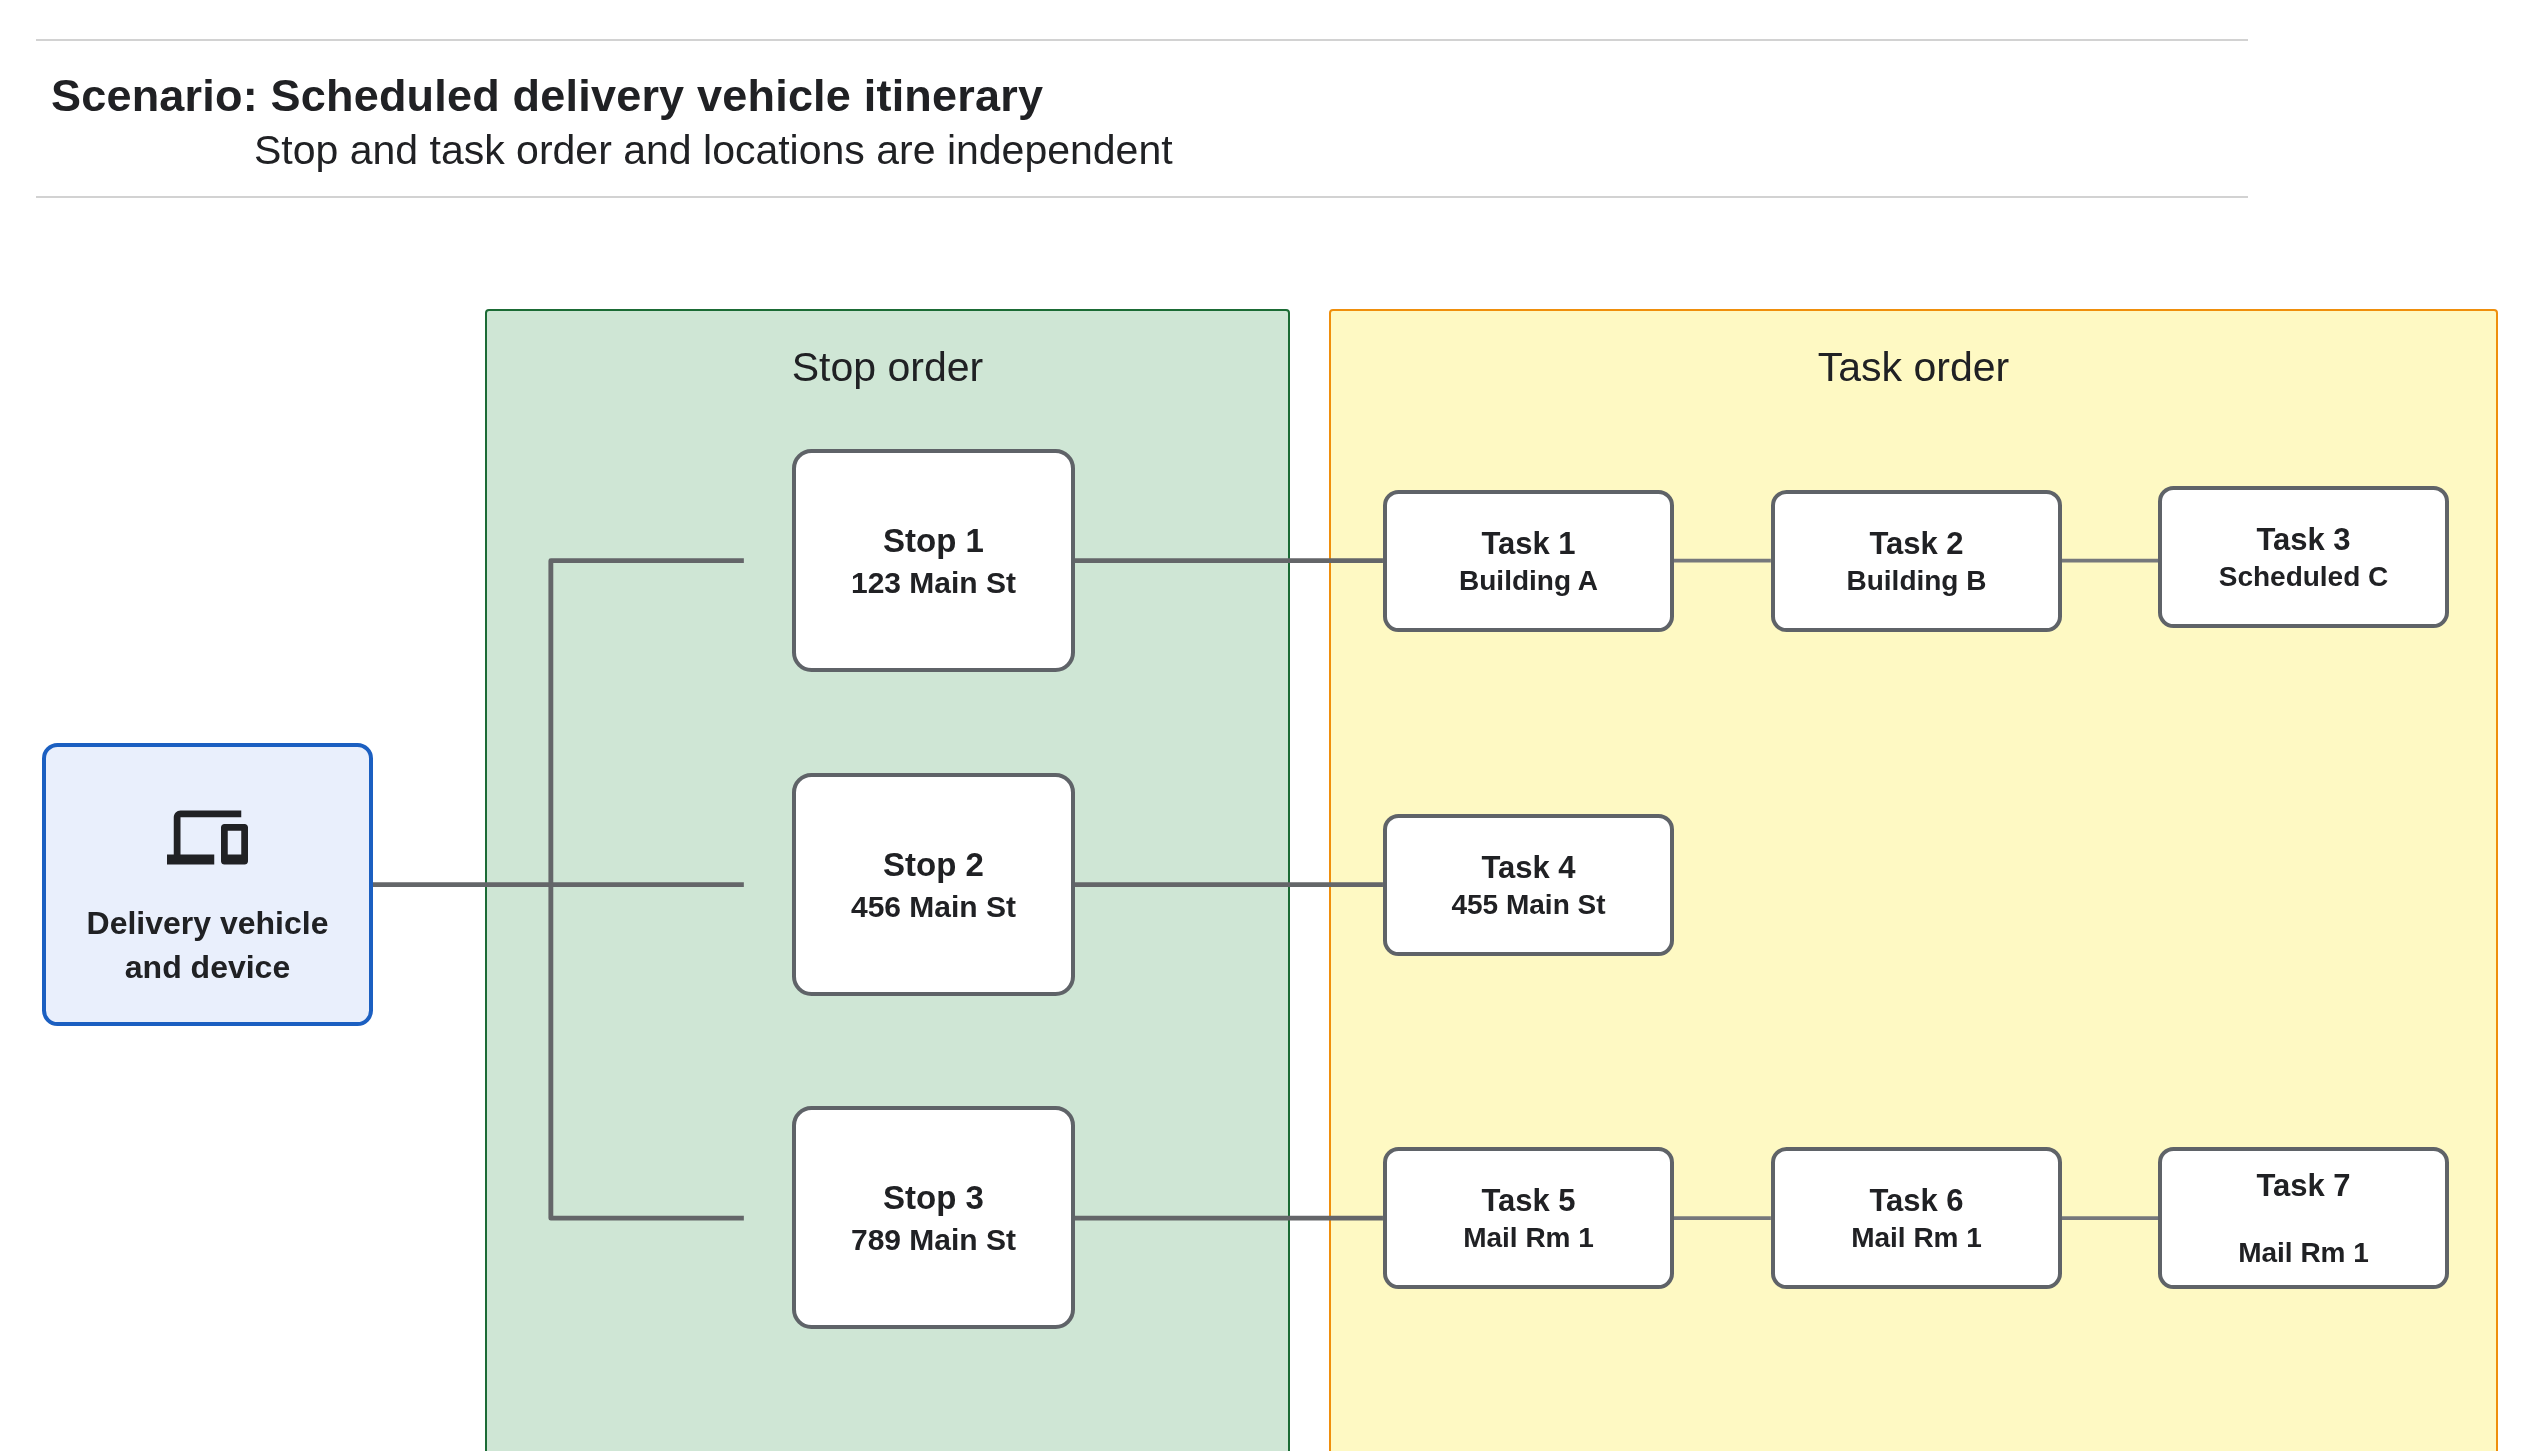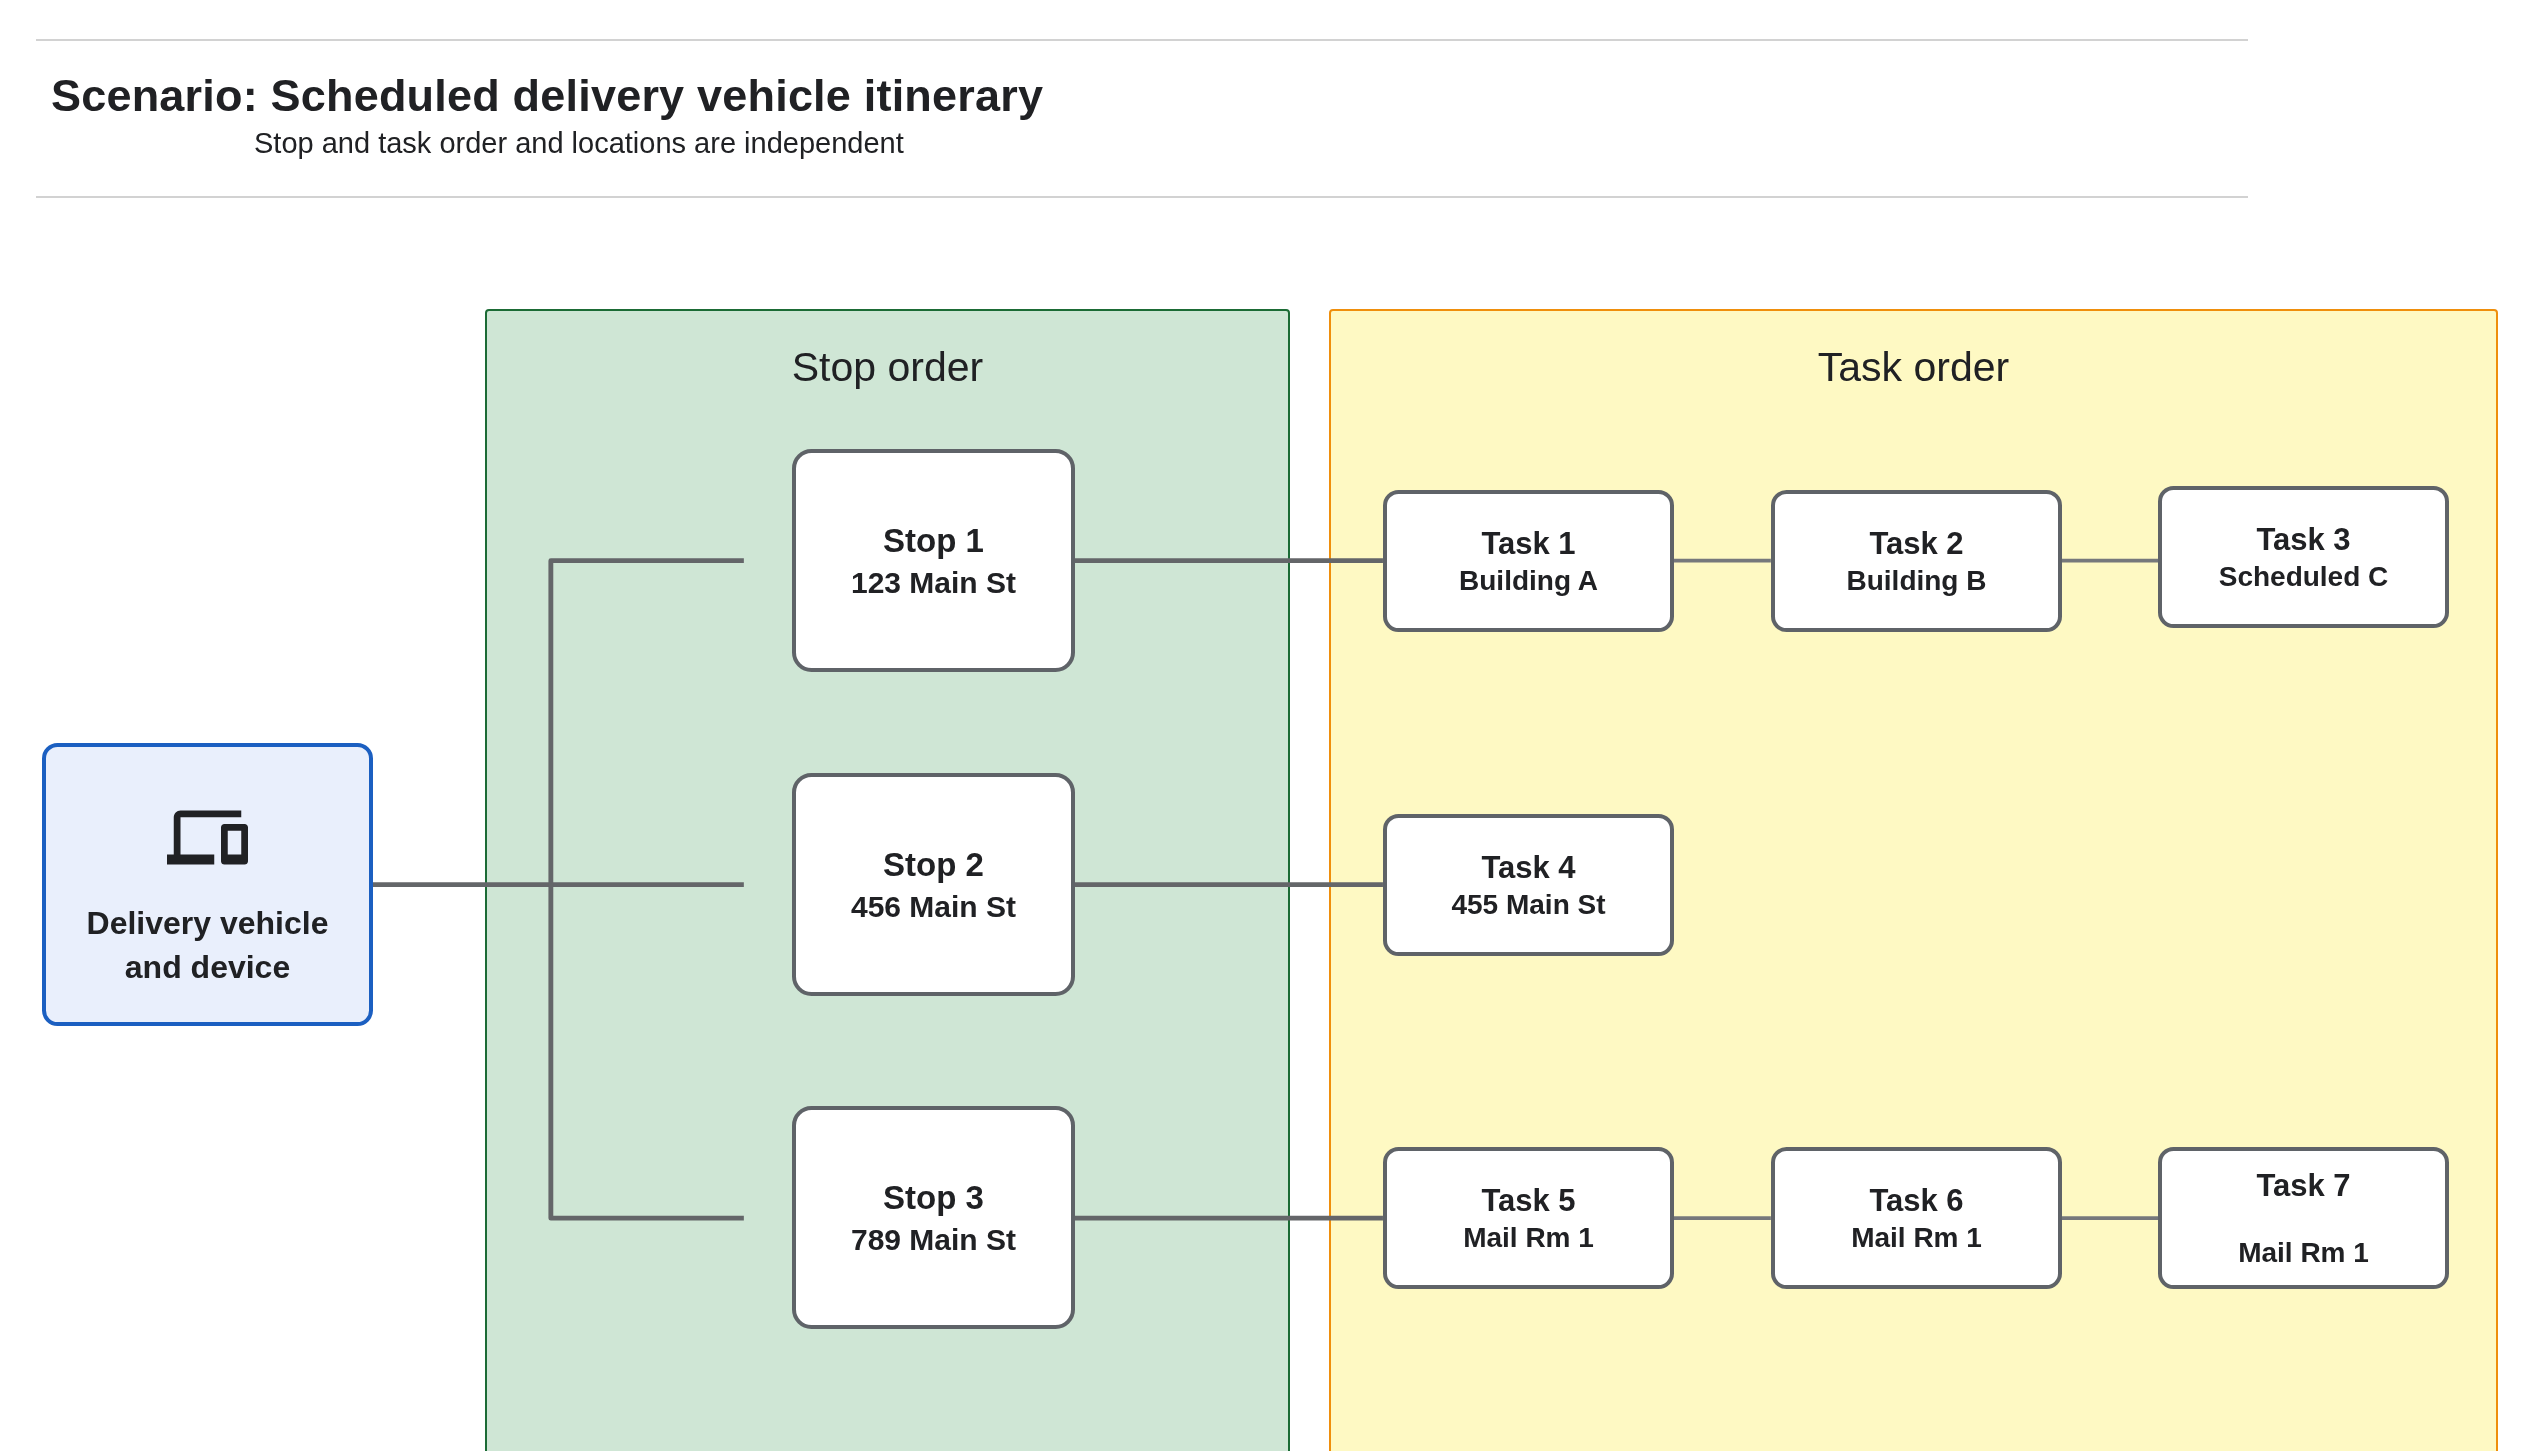--- a/index.html
+++ b/index.html
@@ -8,21 +8,21 @@
     width:2538px;height:1452px;
     background:#ffffff;
     font-family:"Liberation Sans", sans-serif;
     color:#202124;
     overflow:hidden;
   }
   .rule{position:absolute;left:36px;width:2212px;height:1.9px;background:#d2d2d2;}
   .rule-top{top:39px;}
   .rule-bottom{top:196px;}
   .page-title{position:absolute;left:51px;top:70px;font-size:45px;font-weight:700;letter-spacing:0.2px;white-space:nowrap;}
-  .page-subtitle{position:absolute;left:254px;top:127px;font-size:29px;font-weight:400;white-space:nowrap;}
+  .page-subtitle{position:absolute;left:254px;top:127px;font-size:41px;font-weight:400;white-space:nowrap;}
 
   .panel{position:absolute;top:309px;height:1235px;border-radius:4px;box-sizing:border-box;padding-left:9px;}
   .panel-stop{left:485px;width:805px;background:#cfe6d5;border:2.9px solid #1b6b35;}
   .panel-task{left:1329px;width:1169px;background:#fef9c3;border:2.9px solid #ef8f0c;}
   .panel-label{position:absolute;top:33px;left:0;width:100%;text-align:center;font-size:41px;font-weight:400;color:#202124;}
 
   .connectors{position:absolute;left:0;top:0;width:2538px;height:1452px;}
 
   .node{
     position:absolute;background:#ffffff;border:4.8px solid #5f6368;border-radius:19.4px;

